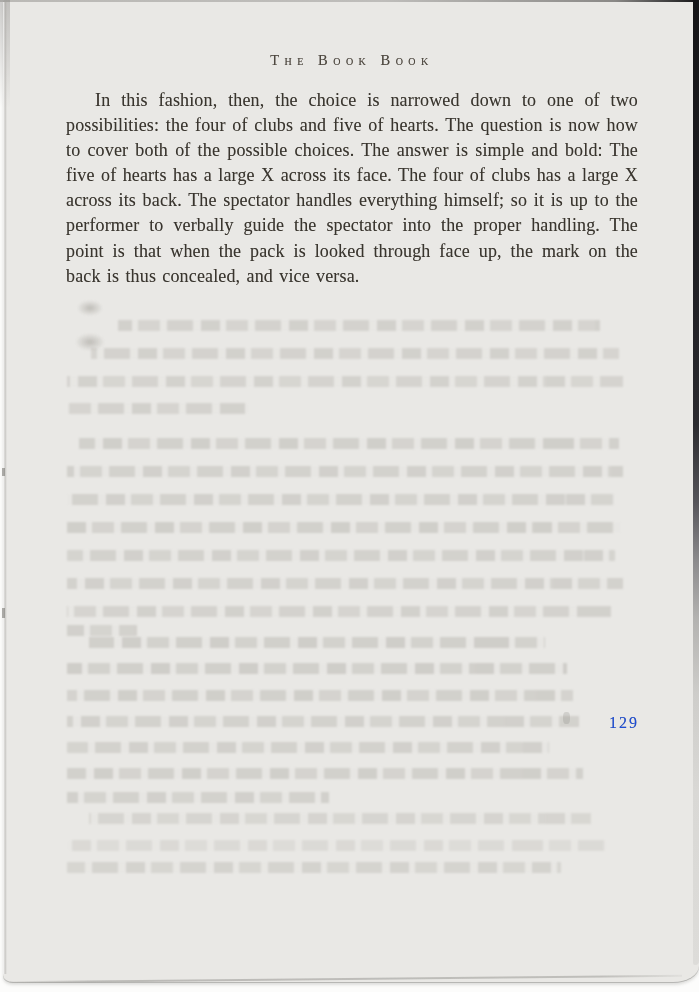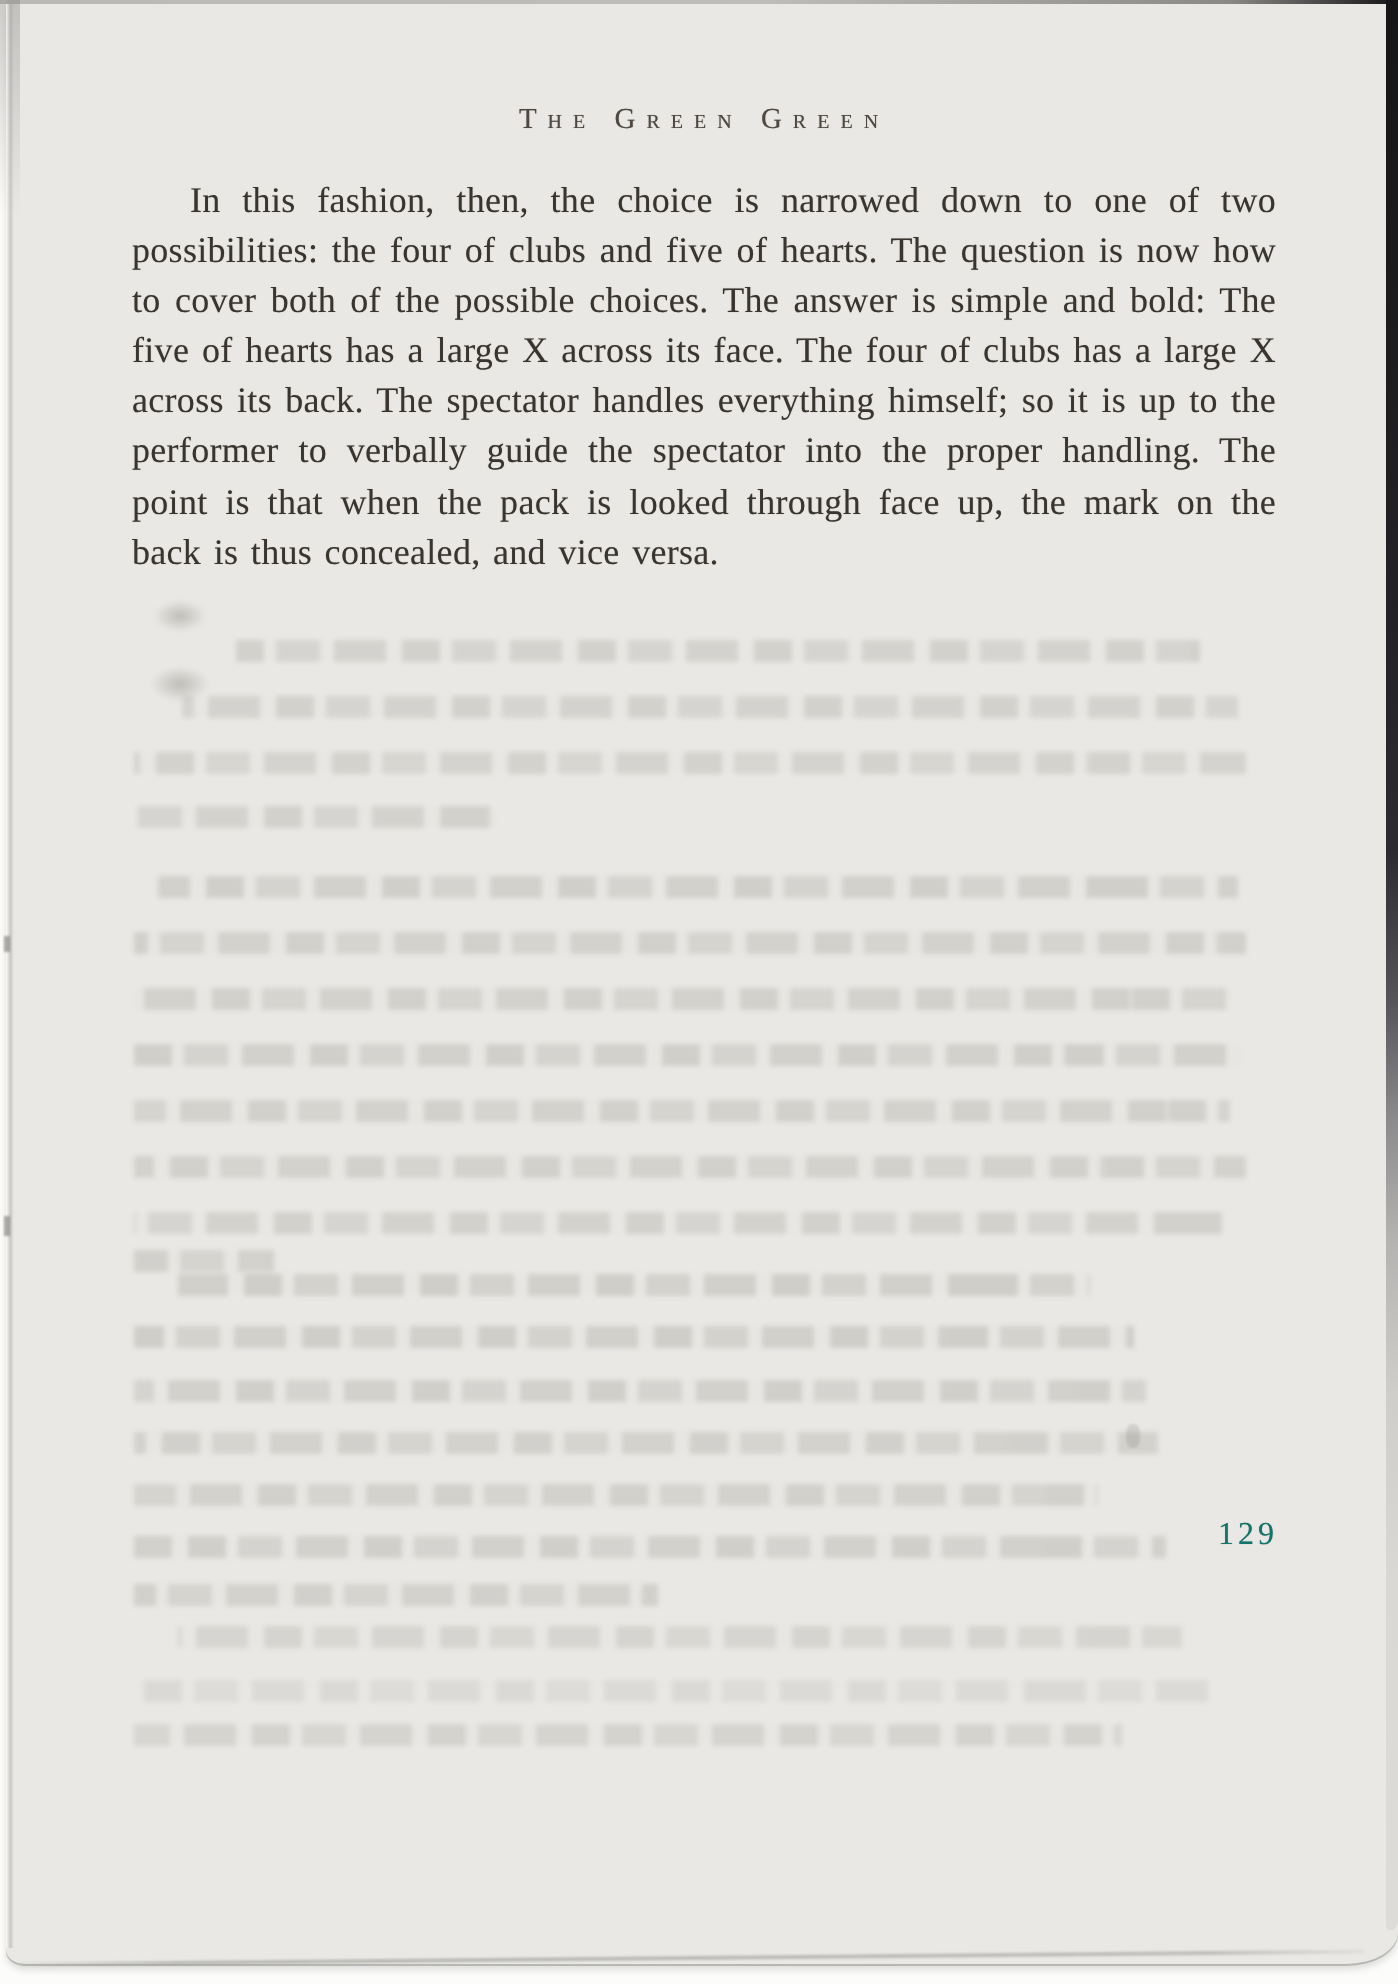--- a/index.html
+++ b/index.html
@@ -64,22 +64,22 @@
   }
   .bodytext{
     position:absolute;top:88px;left:63px;width:572px;margin:0;
     font-size:18px;line-height:25.1px;
     text-align:justify;text-indent:29px;
     word-spacing:0.09em;letter-spacing:0.15px;
     color:#39352e;
     text-shadow:0 0 0.5px rgba(57,53,46,0.35);
   }
   .pagenum{
-    position:absolute;top:759px;left:606px;
-    font-size:16px;letter-spacing:2px;color:#0f766e;
+    position:absolute;top:714px;left:606px;
+    font-size:16px;letter-spacing:2px;color:#1d4ed8;
     text-shadow:0 0 0.4px rgba(75,70,62,0.5);
   }
 
   
   .ghost{position:absolute;inset:0;pointer-events:none;}
   .gl{
     position:absolute;height:11px;
     background-image:repeating-linear-gradient(90deg,
       rgba(158,155,147,0.62) 0px,  rgba(158,155,147,0.62) 19px,
       rgba(158,155,147,0.04) 19px, rgba(158,155,147,0.04) 25px,
@@ -96,21 +96,21 @@
   }
   .speck{position:absolute;background:rgba(100,97,92,0.5);filter:blur(0.5px);}
 </style>
 </head>
 <body>
 
 <div class="scan">
 
   <div class="page">
 
-    <div class="running-header">The Green Green</div>
+    <div class="running-header">The Book Book</div>
 
     <p class="bodytext">In this fashion, then, the choice is narrowed down to one of two possibilities: the four of clubs and five of hearts. The question is now how to cover both of the possible choices. The answer is simple and bold: The five of hearts has a large X across its face. The four of clubs has a large X across its back. The spectator handles everything himself; so it is up to the performer to verbally guide the spectator into the proper handling. The point is that when the pack is looked through face up, the mark on the back is thus concealed, and vice versa.</p>
 
     <div class="pagenum">129</div>
 
     <div class="ghost">
       <div class="gl" style="left:115px;top:320px;width:482px;opacity:.48;background-position:-5px 0"></div>
       <div class="gl" style="left:88px;top:348px;width:528px;opacity:.48;background-position:-41px 0"></div>
       <div class="gl" style="left:64px;top:376px;width:556px;opacity:.46;background-position:-77px 0"></div>
       <div class="gl" style="left:64px;top:403px;width:182px;opacity:.48;background-position:-23px 0"></div>

